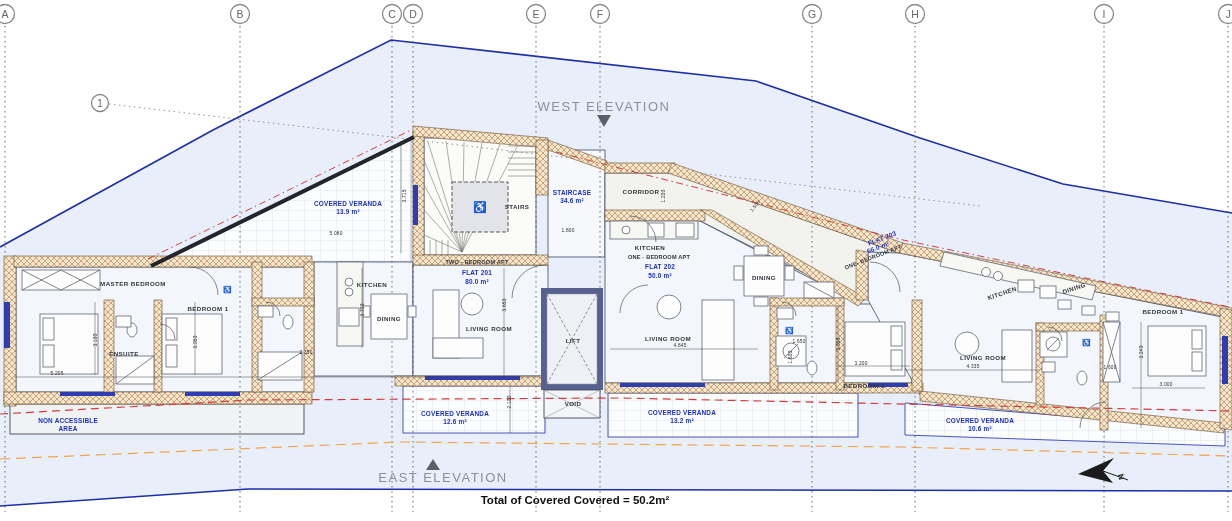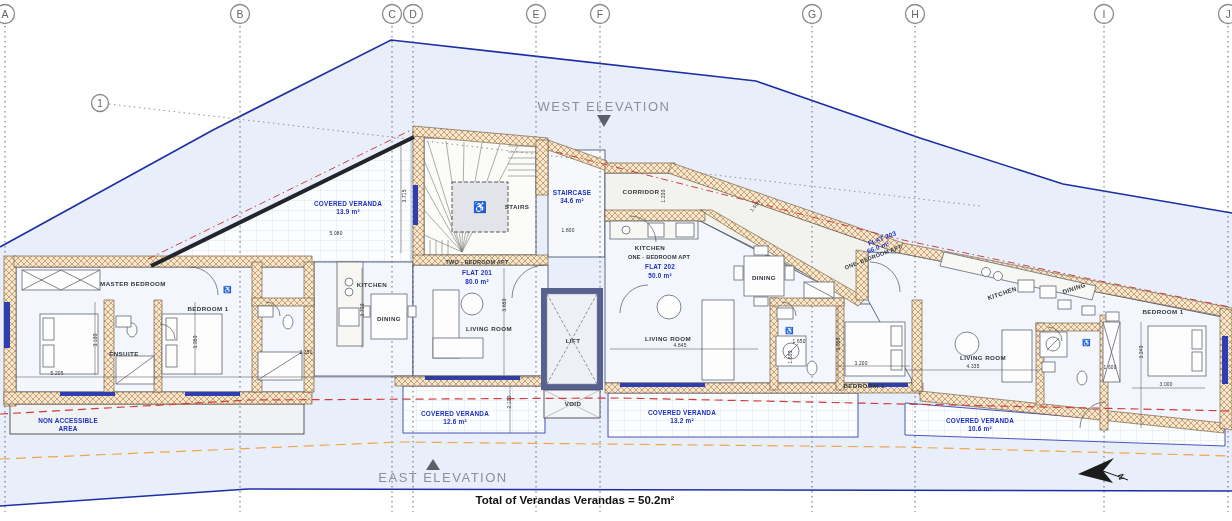--- a/index.html
+++ b/index.html
@@ -295,21 +295,21 @@
   <polygon points="426,470 440,470 433,459" fill="#5c6066"></polygon>
   <g>
     <polygon points="1078,474 1114,458 1103,471 1113,483" fill="#1c1c1c"></polygon>
     <line x1="1103" y1="471" x2="1128" y2="480" stroke="#1c1c1c" stroke-width="1"></line>
   </g>
 </svg>
 
 <div id="labels">
   <div class="lbl elev" style="left:604px;top:106px;">WEST ELEVATION</div>
   <div class="lbl elev" style="left:434px;top:477px;margin-left:9px;">EAST ELEVATION</div>
-  <div class="lbl total" style="left:575px;top:500px;">Total of Verandas Verandas = 50.2m²</div>
+  <div class="lbl total" style="left:575px;top:500px;">Total of Covered Covered = 50.2m²</div>
 <div class="lbl room" style="left: 133px; top: 283px;">MASTER BEDROOM</div>
       <div class="lbl room" style="left: 208px; top: 308px;">BEDROOM 1</div>
       <div class="lbl room" style="left: 124px; top: 353px;">ENSUITE</div>
       <div class="lbl room" style="left: 372px; top: 284px;">KITCHEN</div>
       <div class="lbl room" style="left: 389px; top: 318px;">DINING</div>
       <div class="lbl room" style="left: 489px; top: 328px;">LIVING ROOM</div>
       <div class="lbl room" style="left: 517px; top: 206px;">STAIRS</div>
       <div class="lbl room" style="left: 641px; top: 191px;">CORRIDOR</div>
       <div class="lbl room" style="left: 650px; top: 247px;">KITCHEN</div>
       <div class="lbl room" style="left: 764px; top: 277px;">DINING</div>

